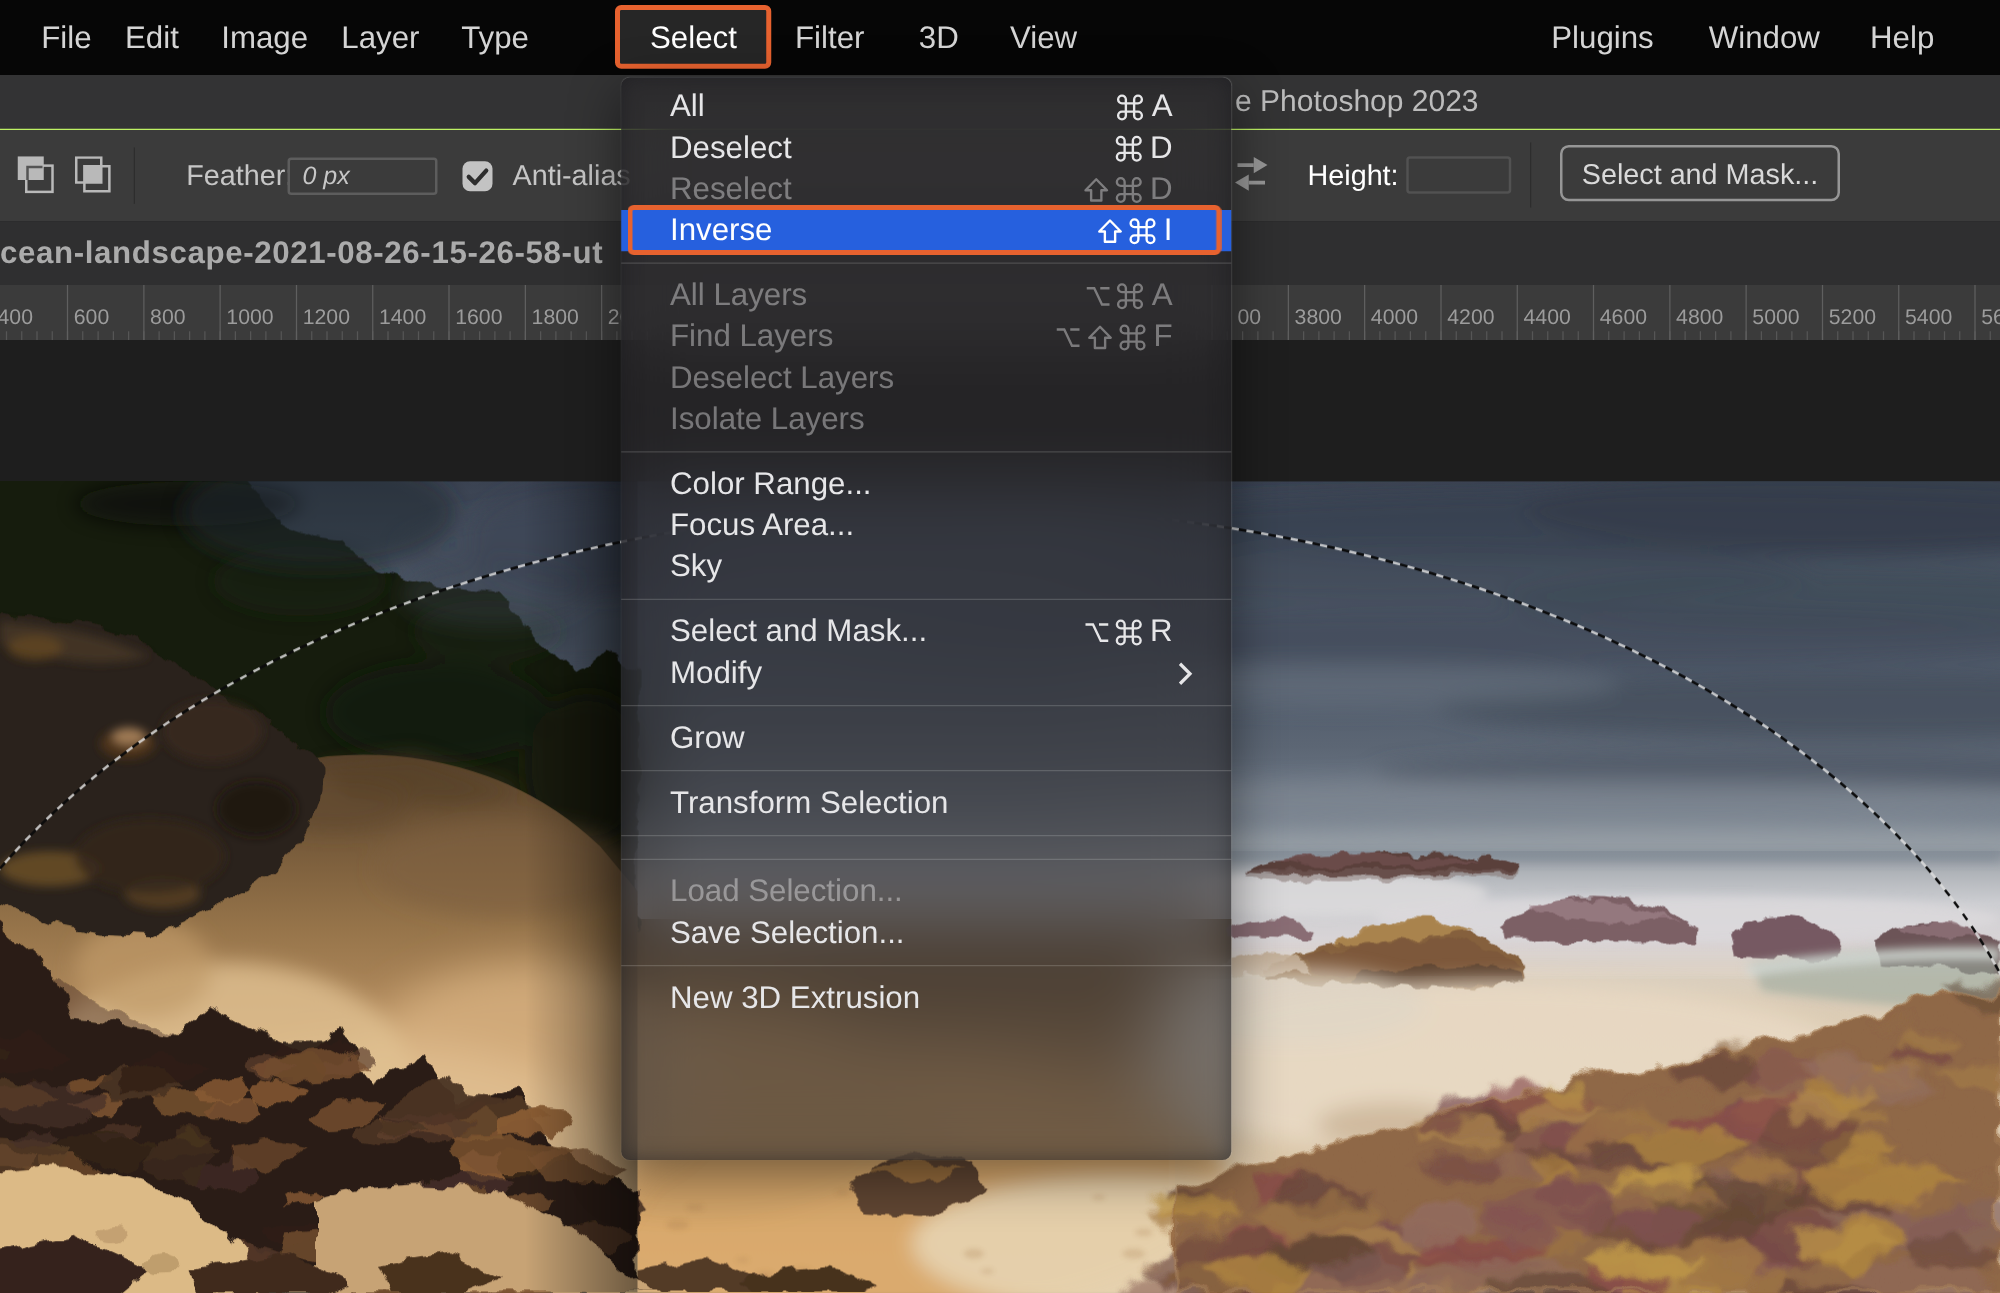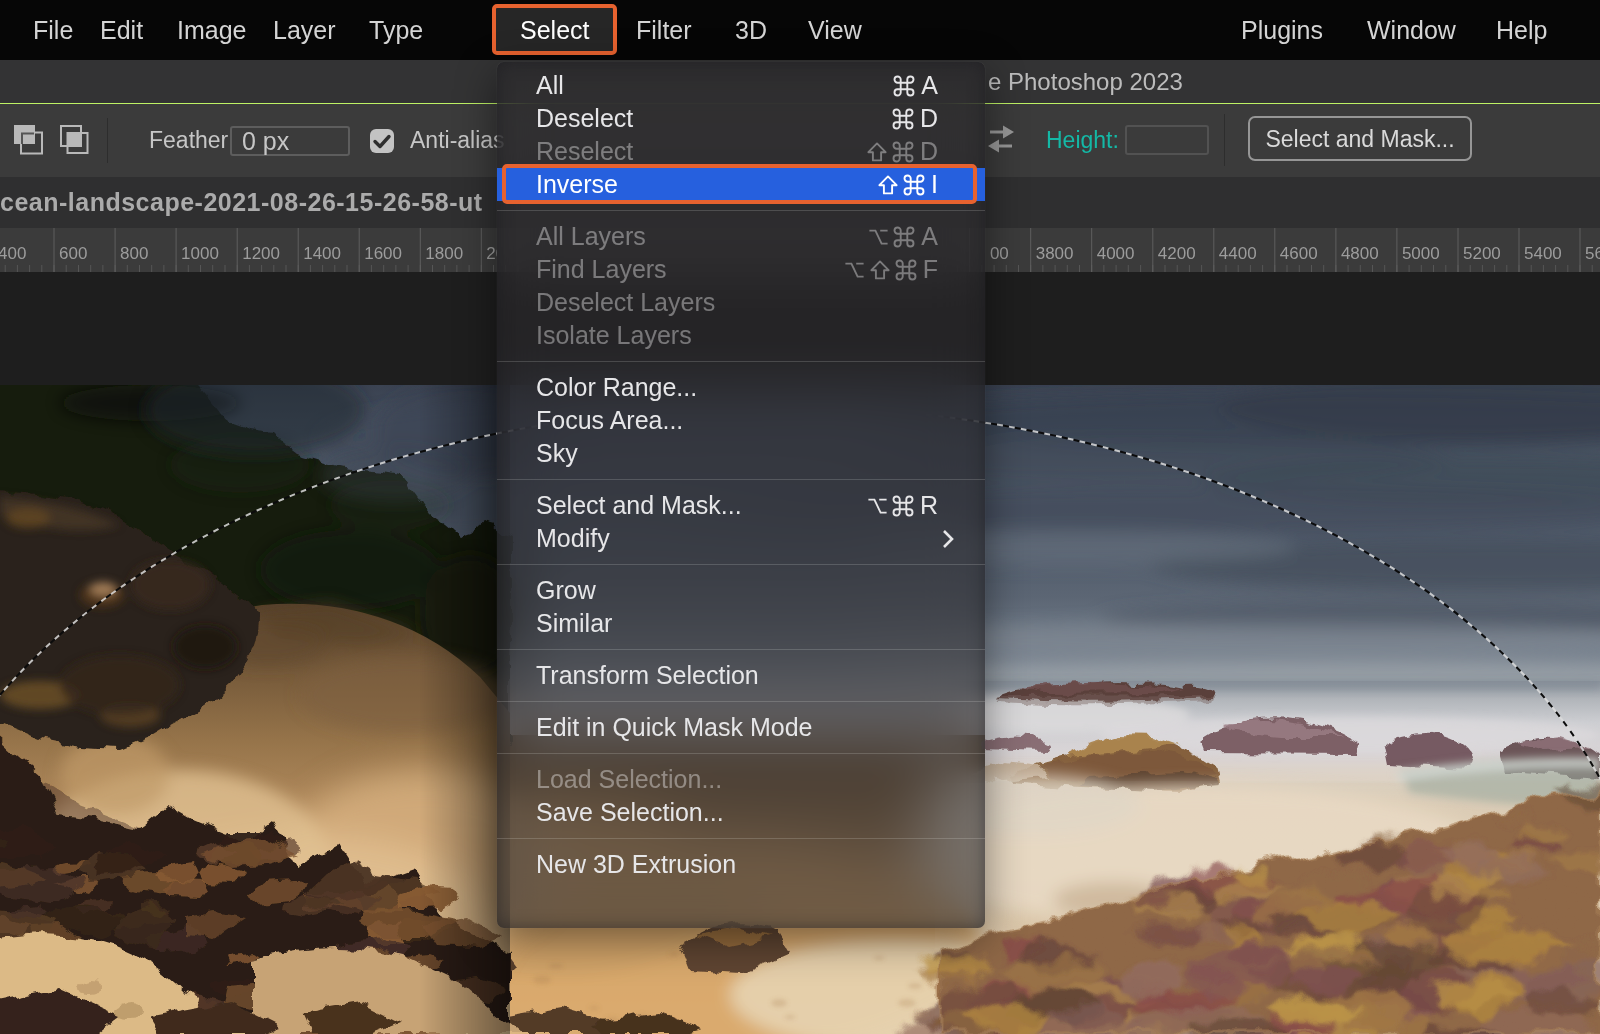--- a/index.html
+++ b/index.html
@@ -10,21 +10,21 @@
   #menubar span{position:absolute;top:0;line-height:60px;font-size:25px;color:#d4d4d4;}
   #selbox{position:absolute;left:492px;top:4px;width:117px;height:43px;border:4px solid #e7622f;
      border-radius:5px;background:#262626;z-index:5;}
   
   #titlebar{position:absolute;left:0;top:60px;width:1600px;height:43px;background:#333334;border-bottom:6px solid #bef264;padding-left:46px;}
   #titlebar .t{position:absolute;left:988px;top:0;line-height:43px;font-size:24px;color:#bcbcbc;}
   
   #optbar{position:absolute;left:0;top:104px;width:1600px;height:73px;background:#3b3b3b;}
   #optbar .lbl{position:absolute;font-size:23px;color:#c6c6c6;top:0;line-height:73px;}
   .inputbox{position:absolute;border:2px solid #5d5d5d;border-radius:3px;background:#3b3b3b;
-     font-size:25px;color:#c6c6c6;line-height:27px;}
+     font-size:20px;color:#c6c6c6;line-height:27px;font-style:italic;}
   .vsep{position:absolute;width:1px;background:#2d2d2d;}
   #samask{position:absolute;left:1248px;top:12px;width:224px;height:45px;border:2px solid #969696;
      border-radius:7px;color:#d9d9d9;font-size:23px;text-align:center;line-height:43px;box-sizing:border-box;}
   
   #tabrow{position:absolute;left:0;top:177px;width:1600px;height:51px;background:#2f2f30;}
   #tabrow .fn{position:absolute;left:0px;top:0;line-height:51px;font-size:25px;font-weight:bold;color:#ababab;letter-spacing:0.5px;}
   
   #ruler{position:absolute;left:0;top:228px;width:1600px;height:44px;background:#3b3b3b;}
   
   #canvas{position:absolute;left:0;top:272px;width:1600px;height:762px;background:#1e1e1e;}
@@ -548,21 +548,21 @@
     <rect x="1" y="1" width="24" height="24" rx="6" fill="#c3c3c3"></rect>
     <path d="M6 13.5 L11 18.5 L20 8.5" fill="none" stroke="#2e2e2e" stroke-width="3.4" stroke-linecap="round" stroke-linejoin="round"></path>
   </svg>
   <span class="lbl" style="left:410px">Anti-alias</span>
   <svg class="abs" style="left:986px;top:17px" width="30" height="36" viewBox="0 0 30 36">
     <path d="M4 11 H17" stroke="#979797" stroke-width="3" fill="none"></path>
     <path d="M17 4.5 L28 11 L17 17.5 Z" fill="#979797"></path>
     <path d="M13 25 H26" stroke="#979797" stroke-width="3" fill="none"></path>
     <path d="M13 18.5 L2 25 L13 31.5 Z" fill="#979797"></path>
   </svg>
-  <span class="lbl" style="left:1046px;color:#14b8a6">Height:</span>
+  <span class="lbl" style="left:1046px;color:#ffffff">Height:</span>
   <div class="inputbox" style="left:1125px;top:21px;width:80px;height:26px;border-color:#525252"></div>
   <div class="vsep" style="left:1224px;top:10px;height:52px"></div>
   <div id="samask">Select and Mask...</div>
 </div>
 
 <div id="tabrow">
     <span class="fn">cean-landscape-2021-08-26-15-26-58-ut</span>
   </div>
 
 <svg id="ruler" width="1600" height="44" viewBox="0 0 1600 44">
@@ -668,24 +668,22 @@
         <svg width="24" height="24" viewBox="0 0 24 24" style="margin-right:2px">
           <use href="#gcmd"></use>
         </svg>
         <i>R</i>
       </span></div>
   <div class="mi">Modify<svg class="arr" width="14" height="22" viewBox="0 0 14 22">
         <path d="M3 3 L11 11 L3 19" fill="none" stroke="#e6e6e8" stroke-width="2.6"></path>
       </svg></div>
   <div class="msep"></div>
   <div class="mi">Grow</div>
-  <div class="mi">Similar</div>
   <div class="msep"></div>
   <div class="mi">Transform Selection</div>
   <div class="msep"></div>
-  <div class="mi">Edit in Quick Mask Mode</div>
   <div class="msep"></div>
   <div class="mi dis">Load Selection...</div>
   <div class="mi">Save Selection...</div>
   <div class="msep"></div>
   <div class="mi">New 3D Extrusion</div>
 </div>
 <div id="invbox"></div>
 
 </body></html>

